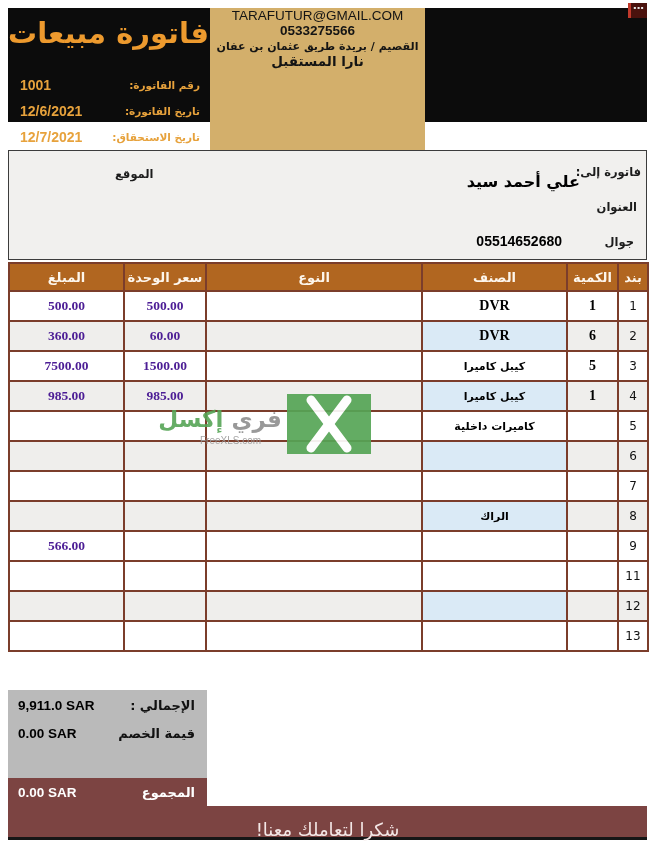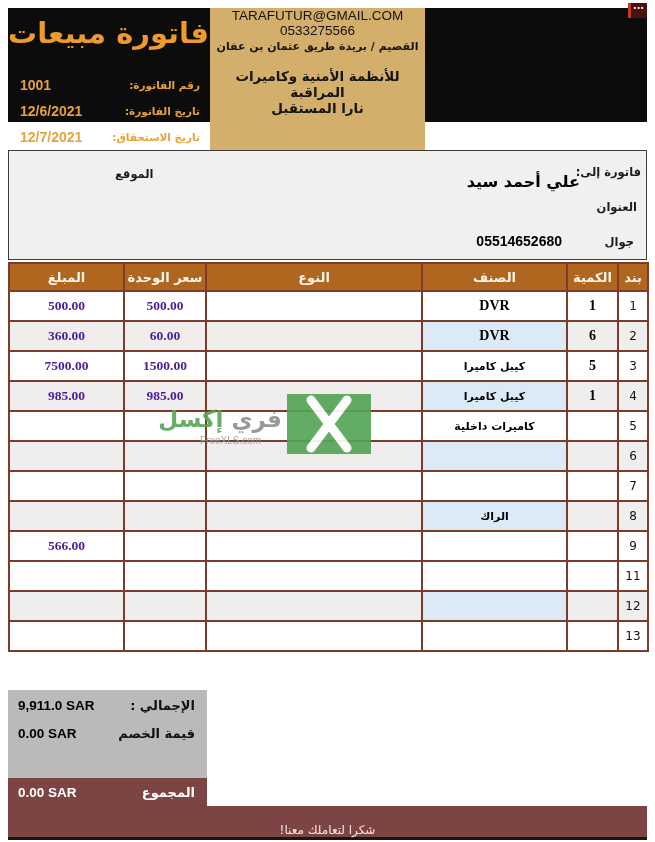--- a/index.html
+++ b/index.html
@@ -20,21 +20,21 @@
   .hdr-field{display:flex;direction:rtl;justify-content:space-between;align-items:center;
     padding:0 10px 0 12px;height:26px;}
   .hdr-field .lbl{font-size:10.5px;font-weight:bold;color:#e7a23c;}
   .hdr-field .val{font-size:14px;font-weight:bold;color:#e7a23c;font-family:"Liberation Sans",sans-serif;}
 
   .tan-box{
     position:absolute;left:202px;top:0;width:215px;height:142px;background:#d3af6b;
     text-align:center;color:#141414;direction:rtl;
   }
   .tan-box .email{font-size:13.5px;font-weight:normal;font-family:"Liberation Sans",sans-serif;direction:ltr;}
-  .tan-box .phone{font-size:13.5px;font-weight:normal;font-family:"Liberation Sans",sans-serif;direction:ltr;}
+  .tan-box .phone{font-size:13.5px;font-weight:bold;font-family:"Liberation Sans",sans-serif;direction:ltr;}
   .tan-box .addr{font-size:11px;font-weight:bold;margin-top:2px;}
   .tan-box .co1{font-size:13.5px;font-weight:bold;margin-top:15px;}
   .tan-box .co2{font-size:13.5px;font-weight:bold;}
 
   .corner-logo{
     position:absolute;left:620px;top:-5px;width:19px;height:15px;background:#4a120d;
     border-left:3px solid #c0392b;box-sizing:border-box;
   }
   .corner-logo .dots{font-size:4px;color:#e8e8e8;line-height:5px;text-align:center;padding-top:2px;letter-spacing:1px;}
 
@@ -84,21 +84,21 @@
     position:absolute;left:0;top:770px;width:199px;height:28px;background:#7c4442;direction:rtl;
     display:flex;justify-content:space-between;align-items:center;padding:0 12px 0 10px;box-sizing:border-box;
   }
   .totals-maroon .lbl{font-size:13px;font-weight:bold;color:#fff;}
   .totals-maroon .val{font-size:13.5px;font-weight:bold;color:#fff;font-family:"Liberation Sans",sans-serif;direction:ltr;}
 
   .footer-bar{
     position:absolute;left:0;top:798px;width:639px;height:31px;background:#7c4442;
     border-bottom:3px solid #161616;display:flex;align-items:center;justify-content:center;
   }
-  .footer-bar .txt{font-size:12px;color:#f3e7e6;direction:rtl;margin-top:16px;}
+  .footer-bar .txt{font-size:18px;color:#f3e7e6;direction:rtl;margin-top:16px;}
 
   
   .wm-x-box{position:absolute;left:279px;top:386px;width:84px;height:60px;background:#56a556;opacity:0.92;}
   .wm-x-box svg{display:block;width:100%;height:100%;}
   .wm-brand{position:absolute;left:148px;top:398px;width:128px;text-align:center;direction:rtl;
     font-size:23px;font-weight:bold;opacity:0.9;white-space:nowrap;}
   .wm-brand .w1{color:#8f8f8f;}
   .wm-brand .w2{color:#56a556;}
   .wm-domain{position:absolute;left:192px;top:427px;font-size:10px;color:#9a9a9a;opacity:0.9;
     font-family:"Liberation Sans",sans-serif;}
@@ -124,21 +124,20 @@
           <span class="lbl">تاريخ الاستحقاق:</span>
           <span class="val">12/7/2021</span>
         </div>
       </div>
     </div>
 
     <div class="tan-box">
       <div class="email">TARAFUTUR@GMAIL.COM</div>
       <div class="phone">0533275566</div>
       <div class="addr">القصيم / بريدة  طريق عثمان بن عفان</div>
-      <div class="co1">للأنظمة الأمنية وكاميرات المراقبة</div>
       <div class="co2">نارا المستقبل</div>
     </div>
 
     <div class="corner-logo">
       <div class="dots">▪▪▪</div>
     </div>
   </div>
 
   <div class="customer">
     <span class="bill-to-label">فاتورة إلى:</span>

